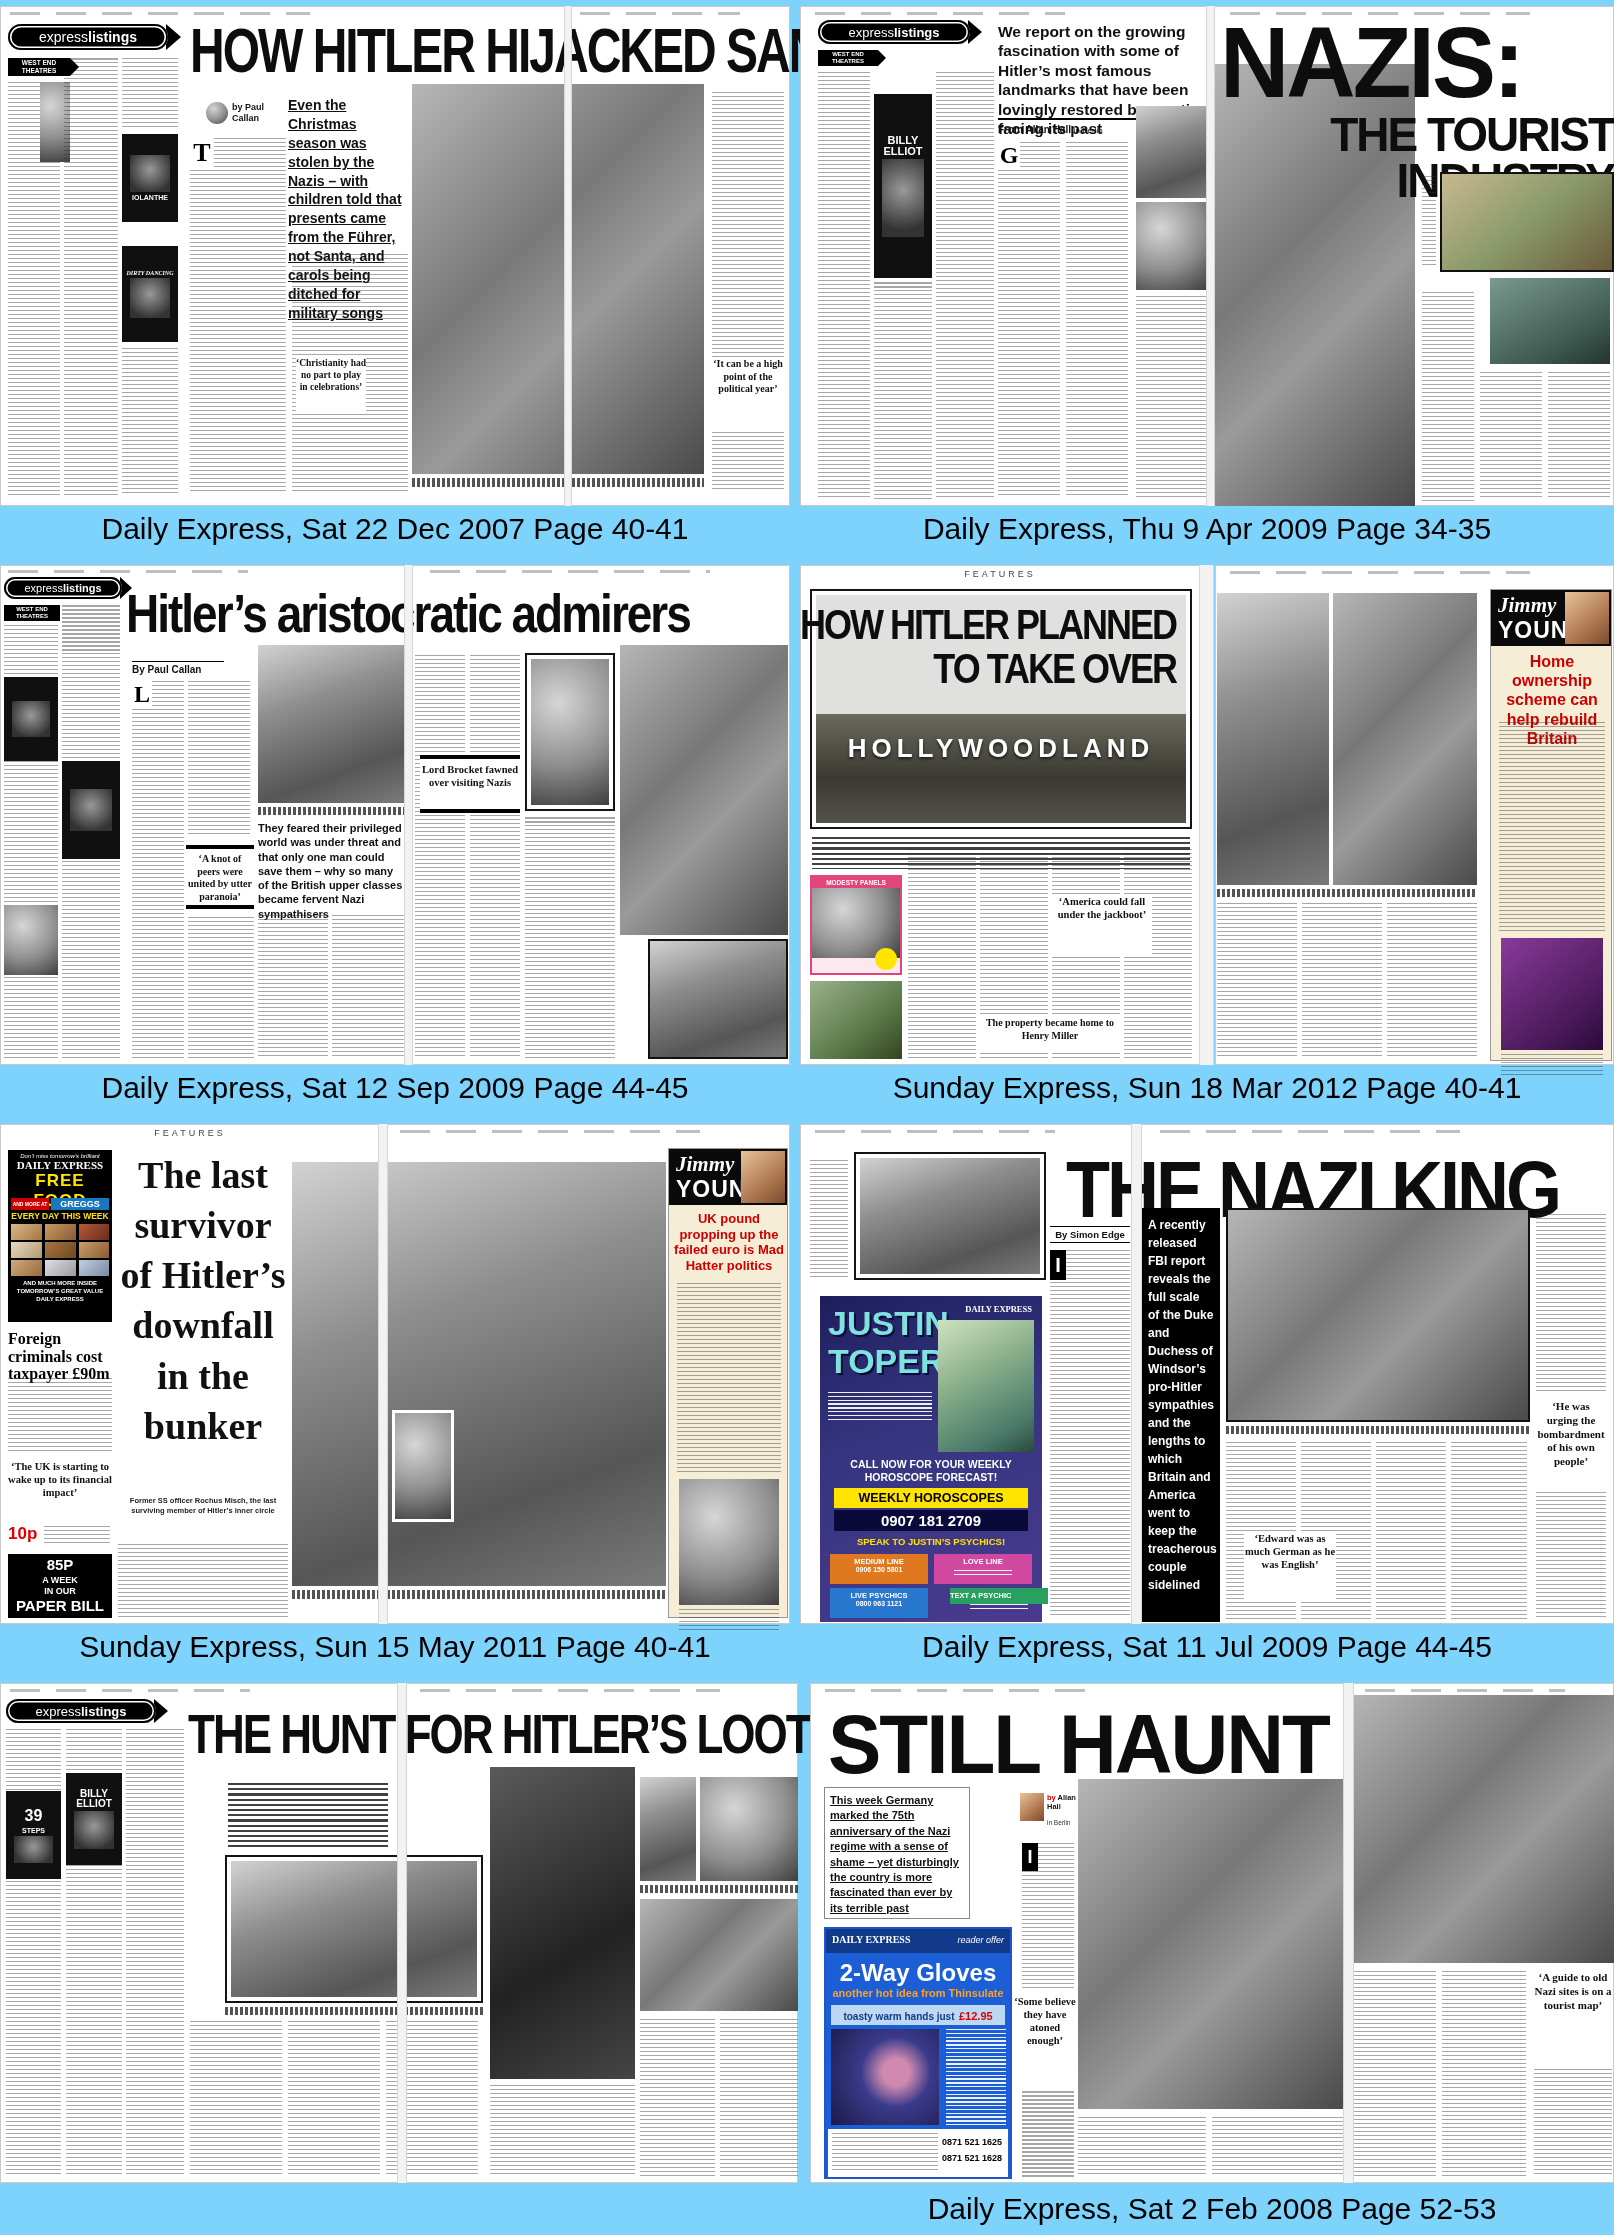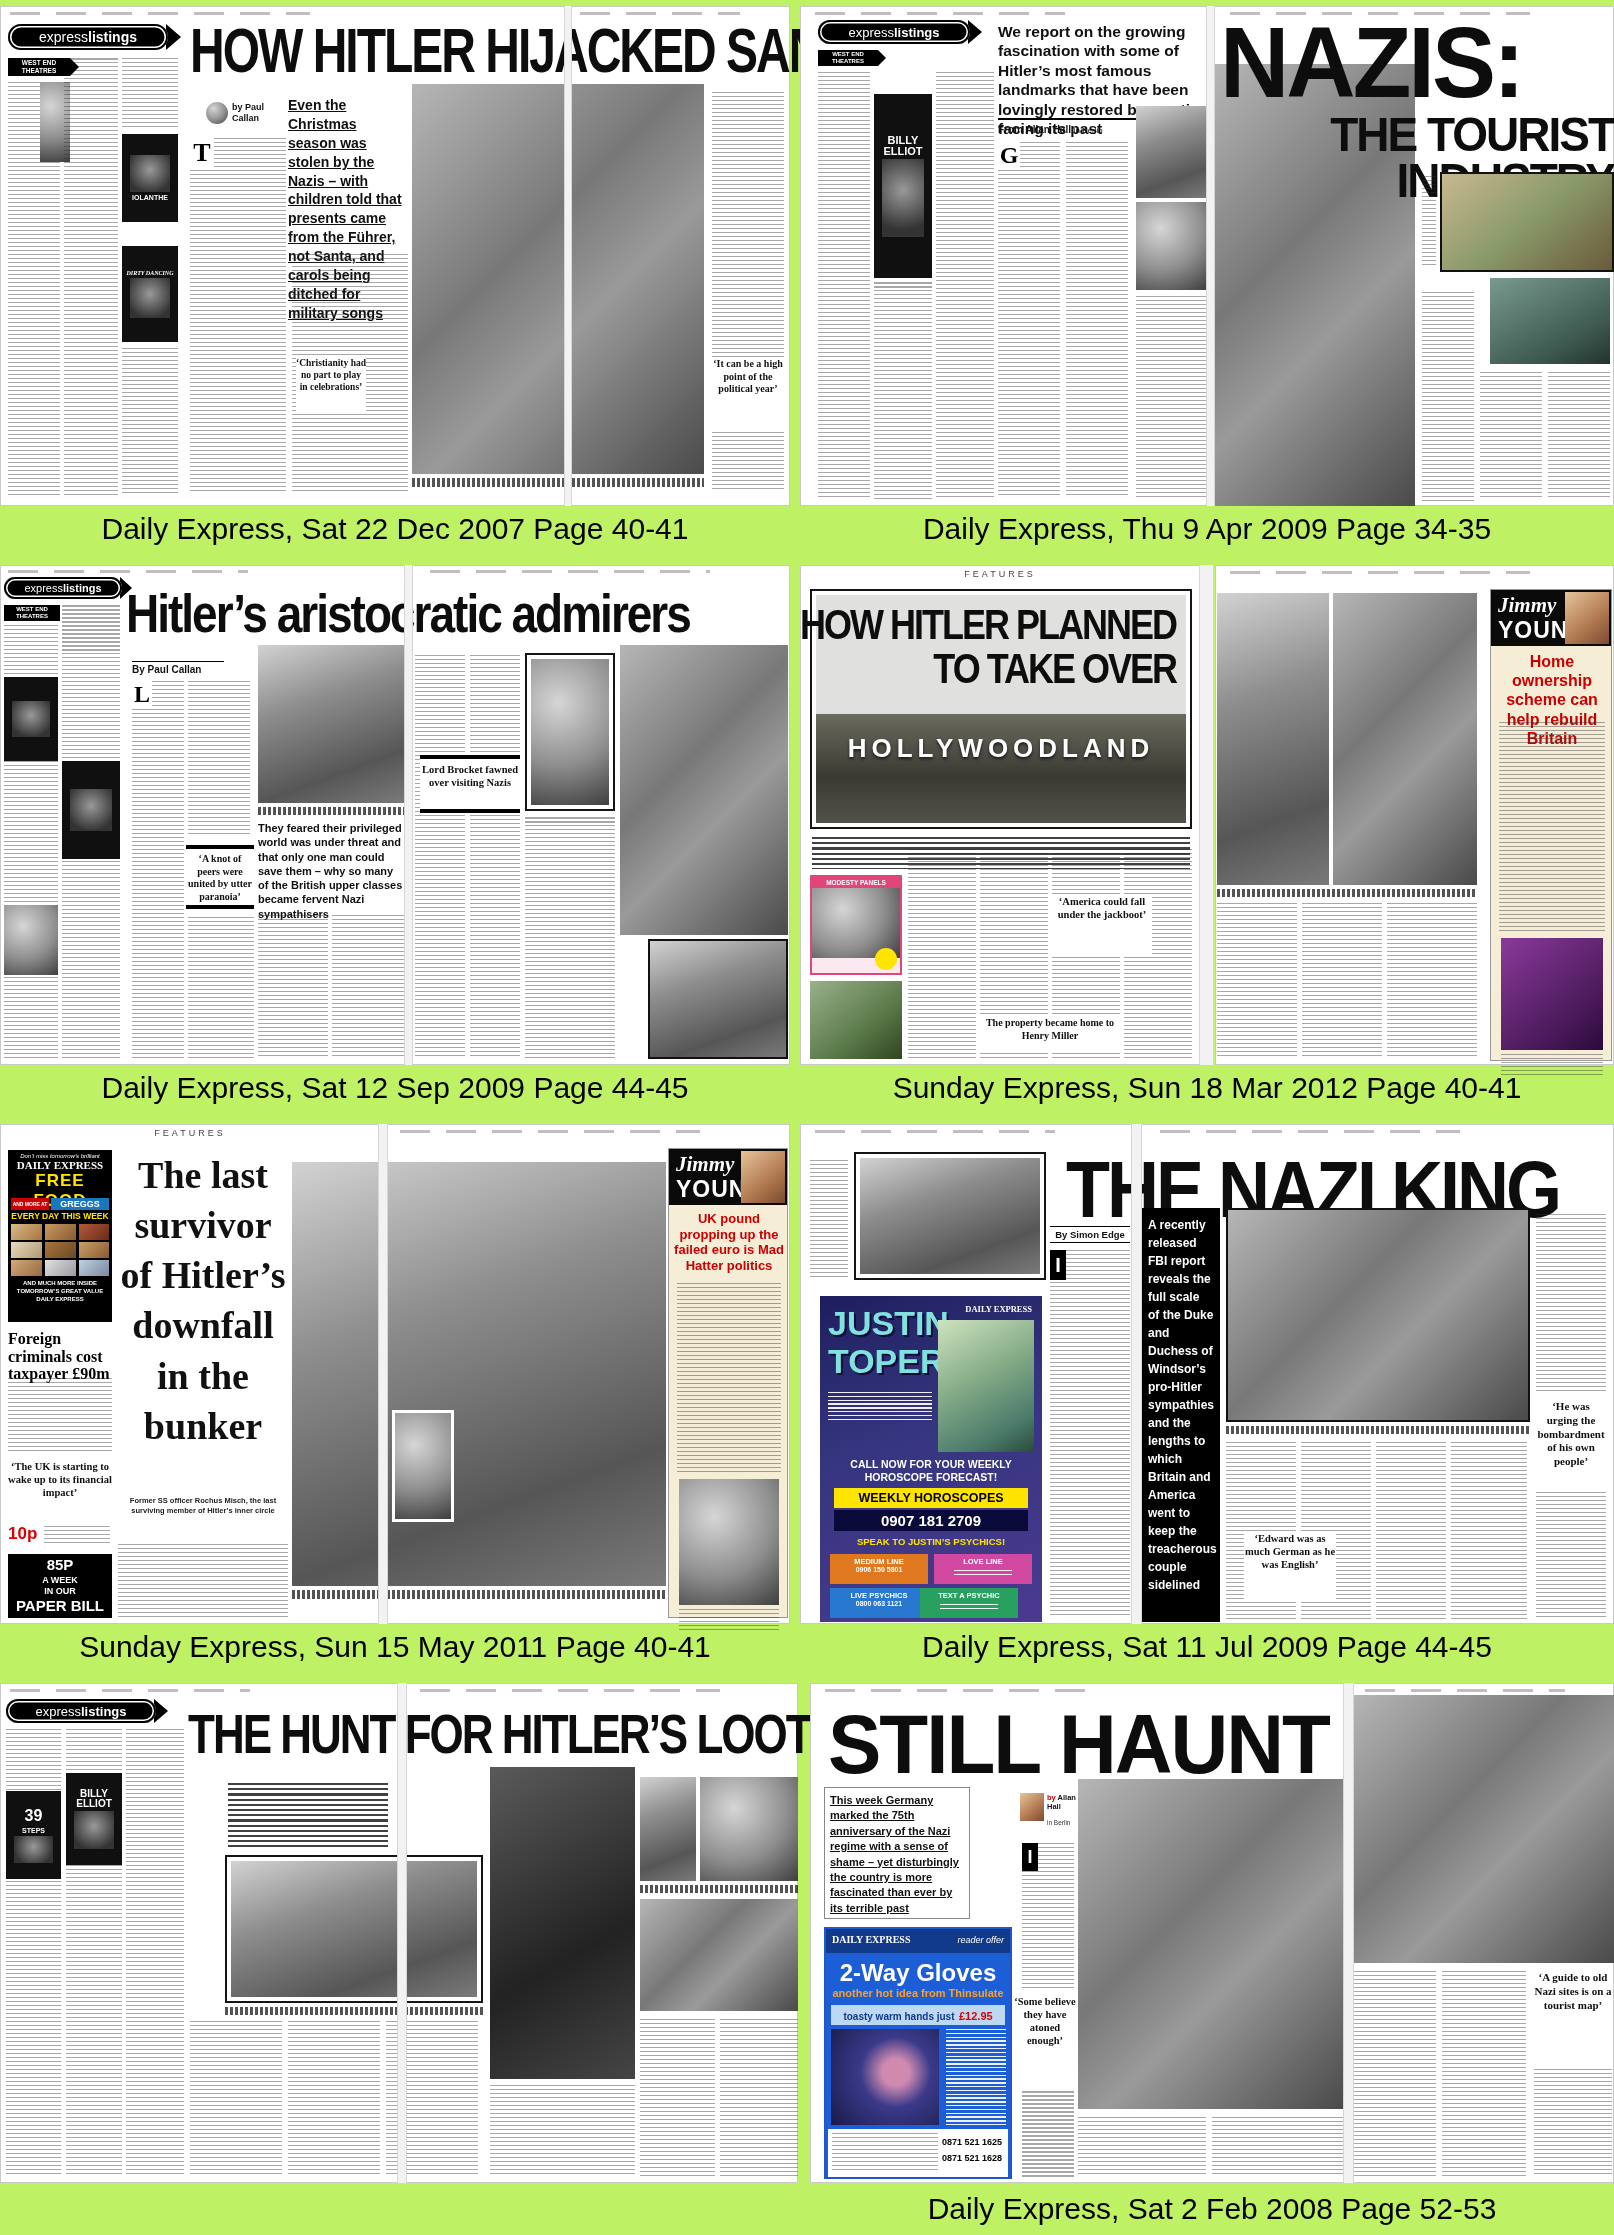--- a/index.html
+++ b/index.html
@@ -1,17 +1,17 @@
 <!DOCTYPE html>
 <html><head>
 <meta charset="utf-8">
 <style>
   *{box-sizing:border-box;margin:0;padding:0}
   html,body{background:#fff}
-  #canvas{position:relative;width:1614px;height:2235px;background:#bef264;font-family:"Liberation Sans",sans-serif;overflow:hidden}
+  #canvas{position:relative;width:1614px;height:2235px;background:#7dd3fc;font-family:"Liberation Sans",sans-serif;overflow:hidden}
   .spread{position:absolute}
   .pg{position:absolute;background:#fff;border:1px solid #c9c9c9}
   .gap{position:absolute;top:0;height:100%;background:#f2f2f2;border-left:1px solid #d6d6d6;border-right:1px solid #d6d6d6;z-index:50}
   .abs{position:absolute}
   .hdr{position:absolute;height:3px;background:repeating-linear-gradient(90deg,#8a8a8a 0 30px,transparent 30px 46px);opacity:.55}
   .tx{position:absolute;background-image:repeating-linear-gradient(#2e2e2e 0 1.5px,transparent 1.5px 4px);opacity:.42}
   .tx-b{position:absolute;background-image:repeating-linear-gradient(#111 0 2.2px,transparent 2.2px 5.2px);opacity:.8}
   .tx-w{position:absolute;background-image:repeating-linear-gradient(rgba(255,255,255,.92) 0 1.4px,transparent 1.4px 3.8px)}
   .ph{position:absolute;background:linear-gradient(135deg,#b6b6b6,#787878 40%,#9a9a9a 60%,#4a4a4a)}
   .inner{width:100%;height:100%;background:linear-gradient(135deg,#b6b6b6,#787878 40%,#9a9a9a 60%,#4a4a4a)}
@@ -334,21 +334,21 @@
         <div style="font-size:7px;font-weight:700">0906 150 5801</div>
       </div>
       <div style="position:absolute;left:114px;top:258px;width:98px;height:30px;background:#d048a0;color:#fff;text-align:center">
         <div style="font-size:7.5px;font-weight:900;padding-top:3px">LOVE LINE</div>
         <div class="tx-w" style="left:20px;top:16px;width:58px;height:6px"></div>
       </div>
       <div style="position:absolute;left:10px;top:292px;width:98px;height:30px;background:#2878d0;color:#fff;text-align:center">
         <div style="font-size:7.5px;font-weight:900;padding-top:3px">LIVE PSYCHICS</div>
         <div style="font-size:7px;font-weight:700">0800 063 1121</div>
       </div>
-      <div style="position:absolute;left:100px;top:292px;width:98px;height:30px;background:#28a060;color:#fff;text-align:center">
+      <div style="position:absolute;left:130px;top:292px;width:98px;height:16px;background:#28a060;color:#fff;text-align:left">
         <div style="font-size:7.5px;font-weight:900;padding-top:3px">TEXT A PSYCHIC</div>
         <div class="tx-w" style="left:20px;top:16px;width:58px;height:6px"></div>
       </div>
     </div>
     <div class="hl" style="left:266px;top:26px;font-size:72px;letter-spacing:-3px;transform:scaleY(1.1)">THE NAZI KING</div>
     <div class="standfirst" style="left:342px;top:84px;width:78px;height:414px;background:#000;color:#fff;font-size:12px;line-height:1.5;padding:8px 6px">A recently released FBI report reveals the full scale of the Duke and Duchess of Windsor’s pro-Hitler sympathies and the lengths to which Britain and America went to keep the treacherous couple sidelined</div>
     <div class="ph" style="left:426px;top:84px;width:304px;height:214px;border:2px solid #111"></div>
     <div class="capbar" style="left:426px;top:302px;width:304px;height:8px"></div>
     <div class="tx" style="left:426px;top:318px;width:70px;height:178px"></div>
     <div class="tx" style="left:501px;top:318px;width:70px;height:178px"></div>

